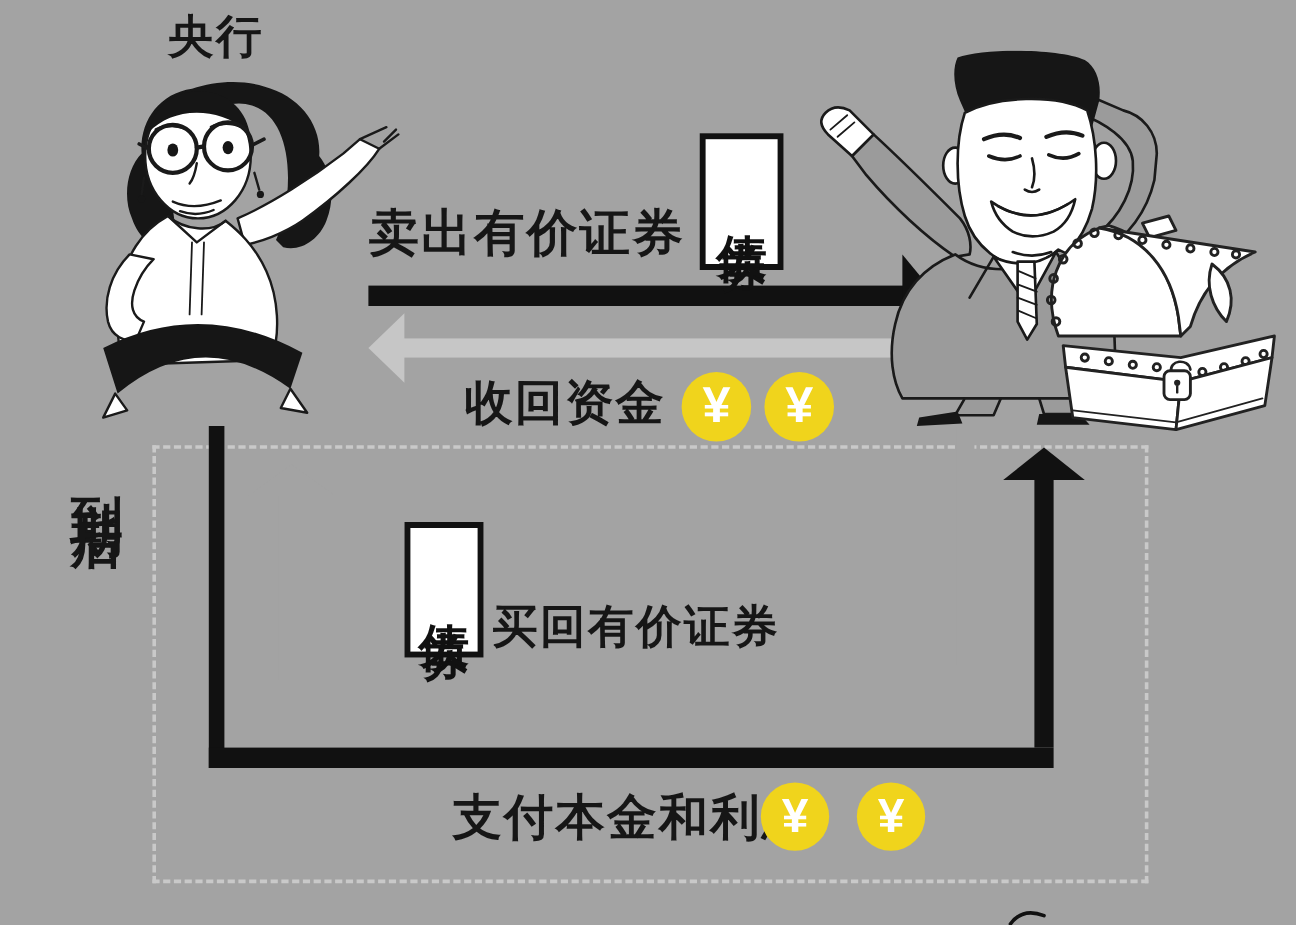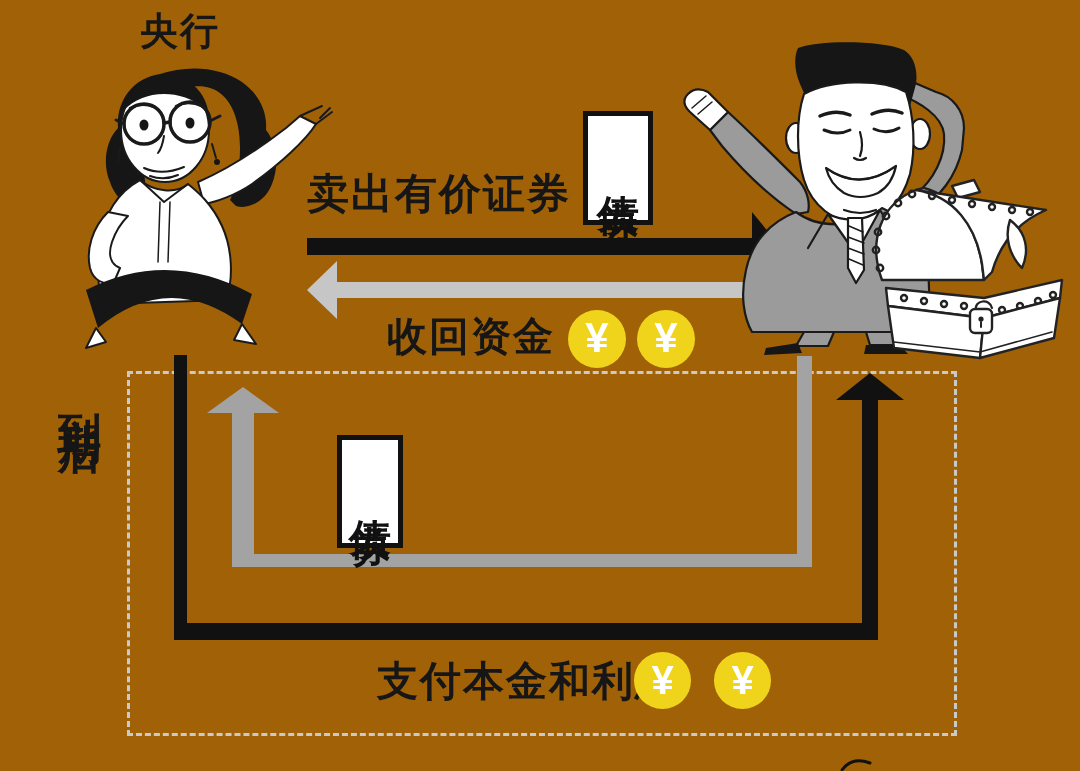--- a/index.html
+++ b/index.html
@@ -1,16 +1,16 @@
 <!DOCTYPE html>
 <html><head>
 <meta charset="utf-8">
 <style>
   html,body{margin:0;padding:0;background:#fff;}
-  #stage{position:relative;width:1080px;height:771px;background:#a16207;overflow:hidden;
+  #stage{position:relative;width:1080px;height:771px;background:#a3a3a3;overflow:hidden;
          font-family:"Liberation Sans","DejaVu Sans",sans-serif;color:#111;}
   .abs{position:absolute;}
   .cjk{line-height:1;white-space:nowrap;color:#161616;}
   .head-label{font-size:38px;font-weight:800;text-align:center;letter-spacing:2px;}
   .flow-label{font-size:41px;font-weight:600;letter-spacing:2px;}
   
   .bond-box{border:5px solid #111;background:#fff;display:flex;align-items:center;justify-content:center;}
   .bond-box span{writing-mode:vertical-rl;text-orientation:upright;font-size:42px;font-weight:800;
                  letter-spacing:6px;line-height:1;color:#111;}
   
@@ -66,20 +66,21 @@
 
   <div>
     <div class="abs head-left" style="left:307px;top:261px;"></div>
     <div class="bar gray-l" style="left:336px;top:282px;width:438px;height:16px;"></div>
   </div>
 
   <div class="abs cjk head-label" style="left:110px;top:12px;width:140px;">央行</div>
 
   <div class="abs cjk flow-label" style="left:387px;top:316px;font-size:40px;">收回资金</div>
   <div class="abs cjk flow-label" style="left:307px;top:173px;font-size:42px;">卖出有价证券</div>
+  <div class="abs cjk flow-label" style="left:410px;top:504px;font-size:38px;">买回有价证券</div>
   <div class="abs cjk flow-label" style="left:377px;top:661px;">支付本金和利息</div>
 
   <div class="abs bond-box" style="left:583px;top:111px;width:60px;height:104px;">
     <span>债券</span>
   </div>
   <div class="abs bond-box" style="left:337px;top:435px;width:56px;height:103px;">
     <span>债券</span>
   </div>
 
   <div class="abs cjk v-label" style="left:58px;top:378px;">到期后</div>

